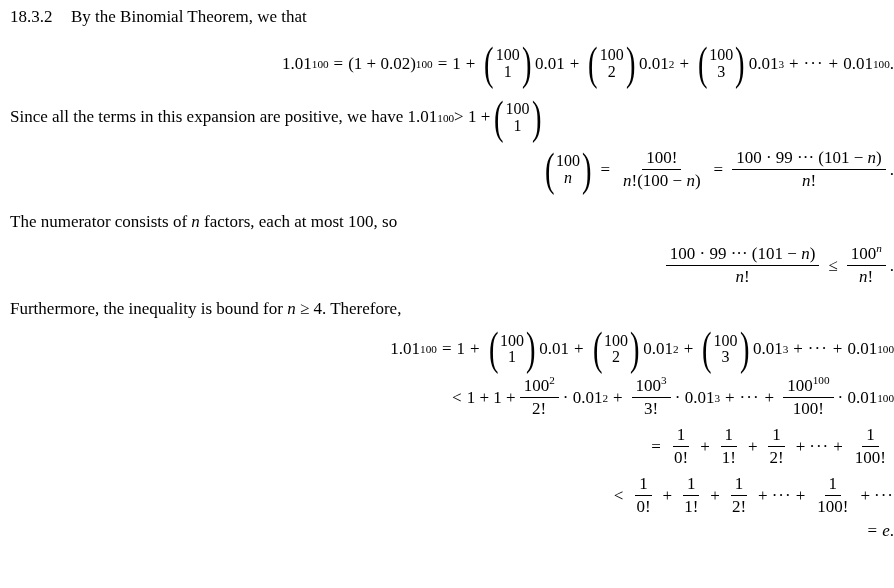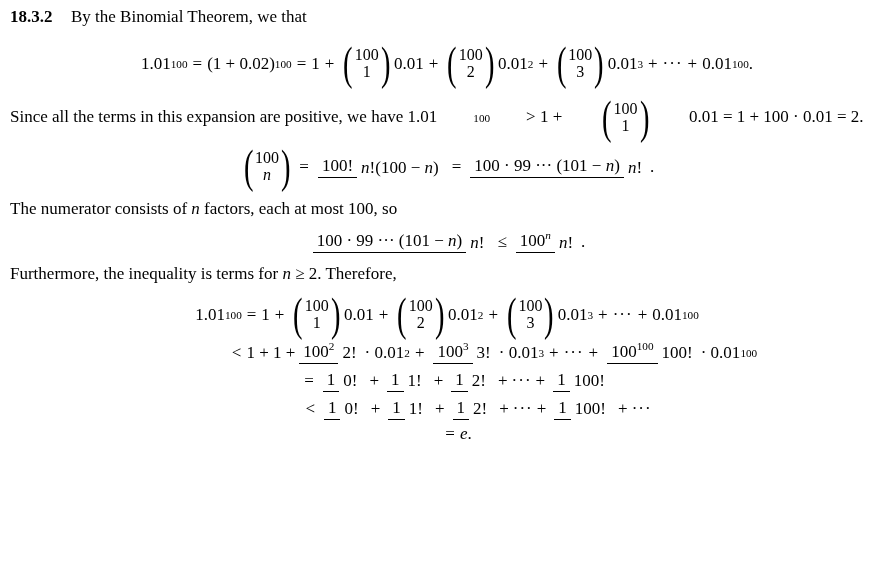--- a/index.html
+++ b/index.html
@@ -20,38 +20,37 @@
     width: 894px;
     height: 588px;
     padding: 0;
   }
   .para {
     margin: 0;
     padding: 0 14px 0 10px;
     line-height: 1.35;
   }
   .lbl {
-    font-weight: bold;
+    font-weight: normal;
   }
   .indent {
     text-indent: 26px;
   }
   .eq-block {
     text-align: center;
     width: 100%;
   }
   .eqrow {
     display: flex;
-    justify-content: center;
+    justify-content: flex-end;
     align-items: center;
     white-space: nowrap;
   }
   .eqrow.left-align {
     justify-content: flex-start;
-    gap: 36px;
   }
   .it { font-style: italic; }
 
   
   sup.sp { font-size: 0.66em; vertical-align: super; line-height: 0; }
 
   
   .binom {
     display: inline-flex;
     align-items: center;
@@ -73,21 +72,21 @@
     line-height: 1.05;
     font-size: 16px;
     margin: 0 -1px;
   }
   .binom-inner .top { display: block; }
   .binom-inner .bot { display: block; }
 
   
   .frac {
     display: inline-flex;
-    flex-direction: row;
+    flex-direction: column;
     align-items: center;
     vertical-align: middle;
     margin: 0 4px;
     line-height: 1.18;
   }
   .frac .num {
     padding: 0 4px 1px 4px;
     border-bottom: 1.1px solid #000;
     display: block;
   }
@@ -166,21 +165,20 @@
         <sup class="sp">100</sup>
       <span> &gt; 1 +</span>
       <span class="binom">
         <span class="paren">(</span>
         <span class="binom-inner">
           <span class="top">100</span>
           <span class="bot">1</span>
         </span>
         <span class="paren">)</span>
       </span>
-      <span>0.01 = 1 + 100 · 0.01 = 2.</span>
     </span>
   </div>
 
 
   <div class="eq-block" style="margin-top:12px;">
     <div class="eqrow">
       <span class="binom">
         <span class="paren">(</span>
         <span class="binom-inner">
           <span class="top">100</span>
@@ -195,41 +193,41 @@
       </span>
       <span class="op">=</span>
       <span class="frac">
         <span class="num"><span>100 · 99 ··· (101 − </span><span class="it">n</span><span>)</span></span>
         <span class="den"><span class="it">n</span><span>!</span></span>
       </span>
       <span>.</span>
     </div>
   </div>
 
-  <div class="para" style="margin-top:12px;">
+  <div class="para" style="margin-top:20px;">
     <span>The numerator consists of </span><span class="it">n</span><span> factors, each at most 100, so</span>
   </div>
 
   <div class="eq-block" style="margin-top:10px;">
     <div class="eqrow">
       <span class="frac">
         <span class="num"><span>100 · 99 ··· (101 − </span><span class="it">n</span><span>)</span></span>
         <span class="den"><span class="it">n</span><span>!</span></span>
       </span>
       <span class="op">≤</span>
       <span class="frac">
         <span class="num"><span>100</span><sup class="sp it">n</sup></span>
         <span class="den"><span class="it">n</span><span>!</span></span>
       </span>
       <span>.</span>
     </div>
   </div>
 
   <div class="para" style="margin-top:10px;">
-    <span>Furthermore, the inequality is terms for </span><span class="it">n</span><span> ≥ 2. Therefore,</span>
+    <span>Furthermore, the inequality is bound for </span><span class="it">n</span><span> ≥ 4. Therefore,</span>
   </div>
 
   <div class="eq-block" style="margin-top:10px;">
 
     <div class="eqrow">
       <span>1.01</span>
         <sup class="sp">100</sup>
       <span class="op">=</span>
       <span>1</span>
       <span class="op">+</span>

